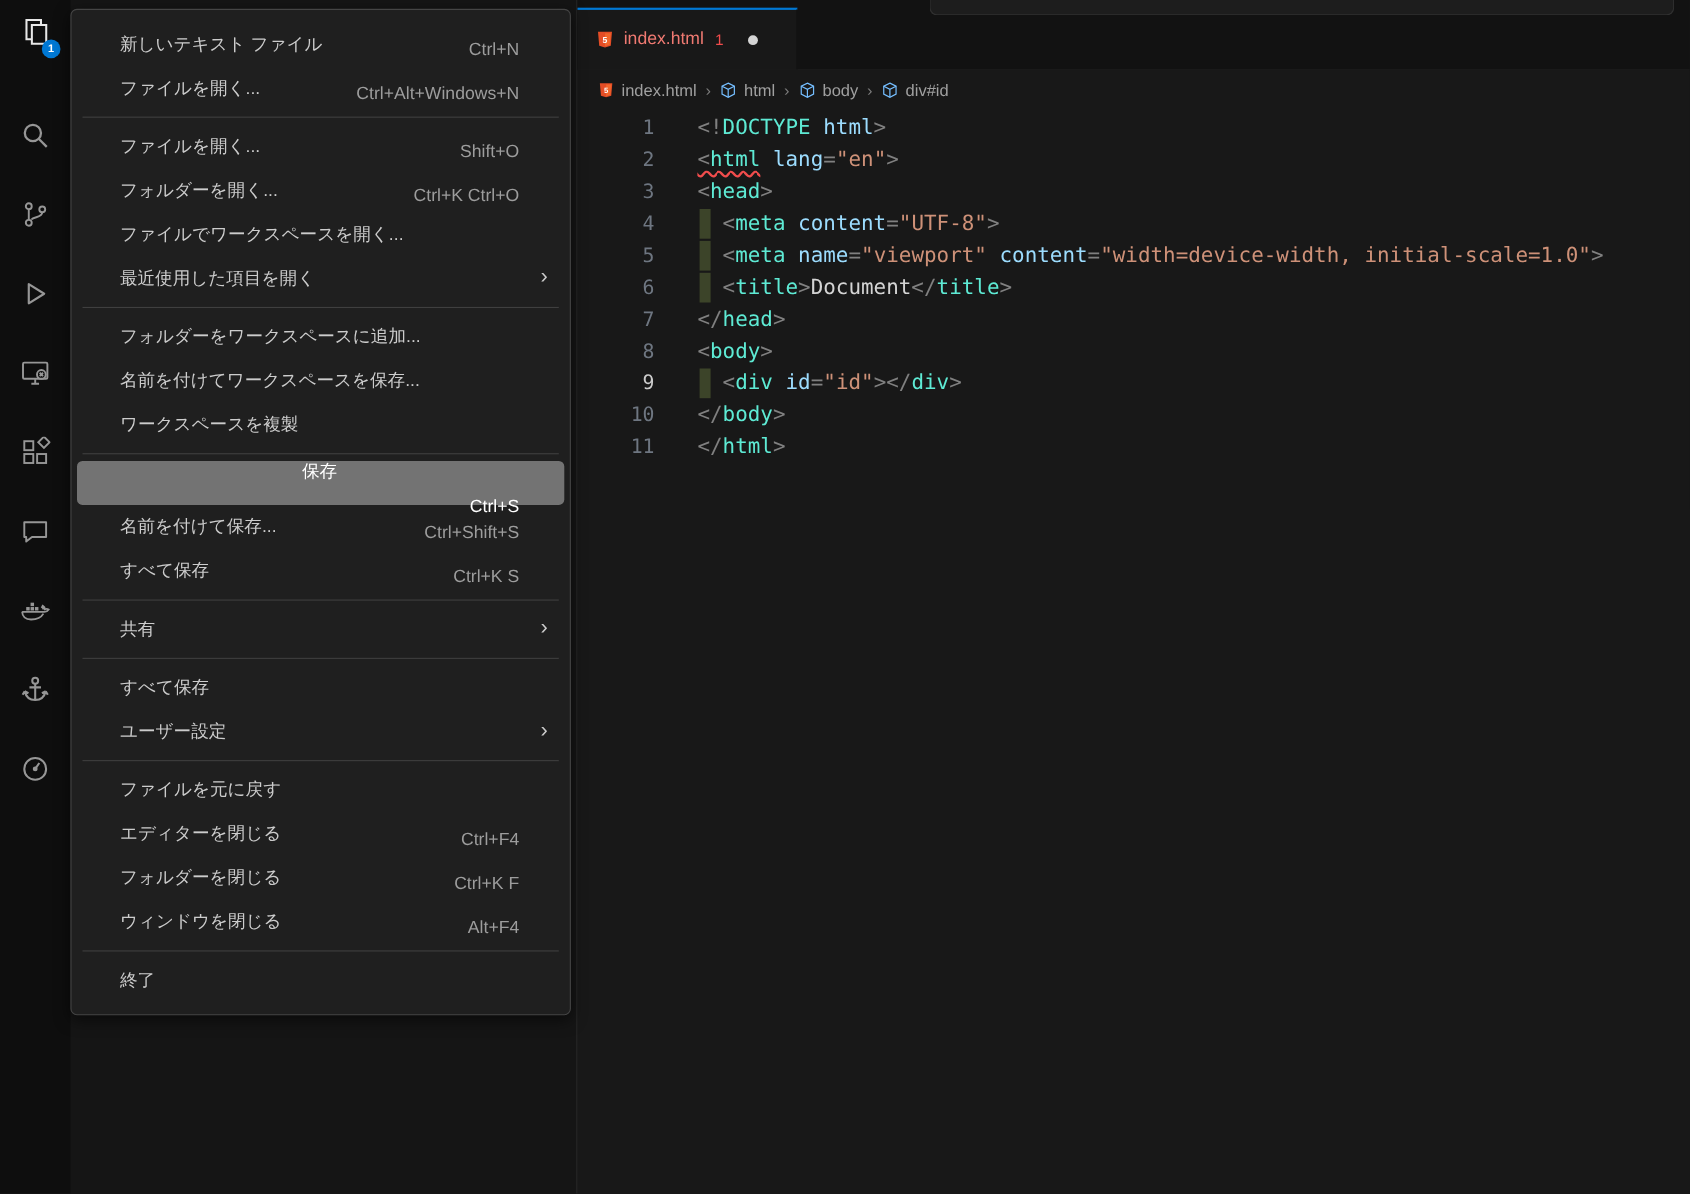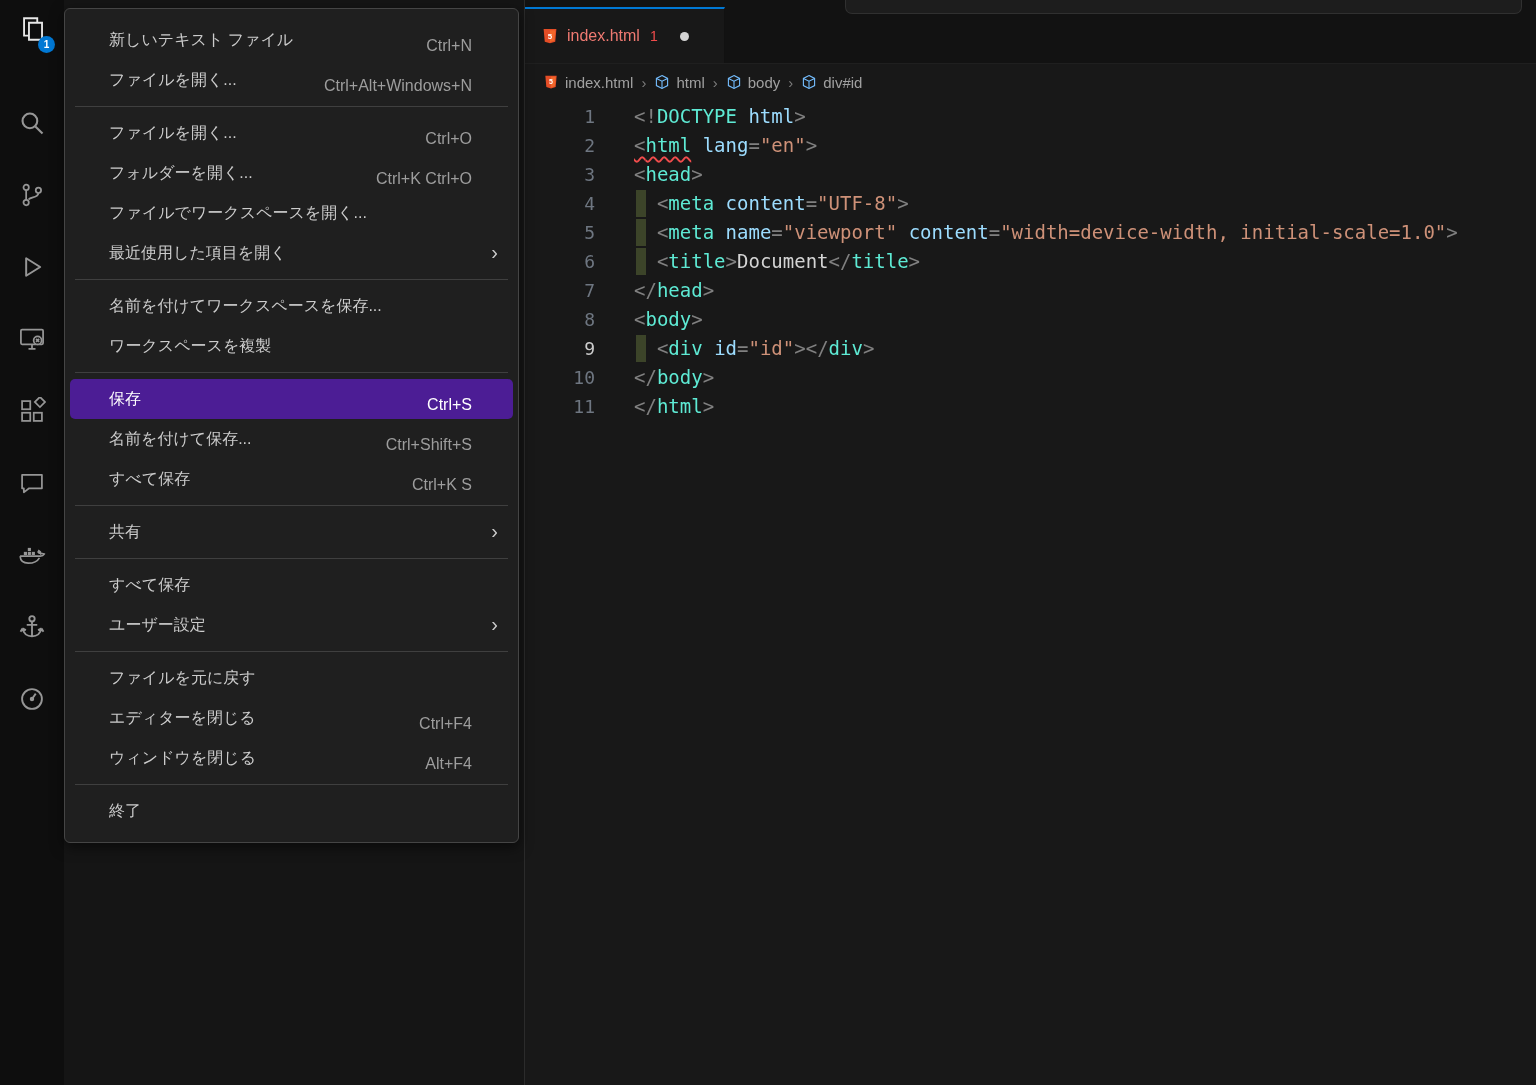--- a/index.html
+++ b/index.html
@@ -97,21 +97,21 @@
     background:#1f1f1f; border:1px solid #454545; border-radius:6px;
     box-shadow:0 4px 14px rgba(0,0,0,0.55);
     padding:11px 0; font-size:16px;
   }
   .mi {
     height:40px; margin:0 5px; padding:0 41px 0 39px; border-radius:5px;
     display:flex; align-items:center; position:relative; cursor:pointer;
     color:#cccccc;
   }
   .mi .shortcut { margin-left:auto; color:#9d9d9d;margin-top:12px; }
-  .mi.selected { background:#4c1d95; color:#ffffff; }
+  .mi.selected { background:#737373; color:#ffffff;flex-direction:column; }
   .mi.selected .shortcut { color:#ffffff; }
   .mi .chev {
     position:absolute; right:15px; top:50%; transform:translateY(-54%);
     font-size:20px; color:#cccccc;
   }
   .menu-sep { height:1px; background:#3f3f3f; margin:6px 10px; }
 </style>
 </head>
 <body>
 
@@ -302,34 +302,37 @@
       <span>新しいテキスト ファイル</span>
       <span class="shortcut">Ctrl+N</span>
     </div>
     <div class="mi">
       <span>ファイルを開く...</span>
       <span class="shortcut">Ctrl+Alt+Windows+N</span>
     </div>
     <div class="menu-sep"></div>
     <div class="mi">
       <span>ファイルを開く...</span>
-      <span class="shortcut">Ctrl+O</span>
+      <span class="shortcut">Shift+O</span>
     </div>
     <div class="mi">
       <span>フォルダーを開く...</span>
       <span class="shortcut">Ctrl+K Ctrl+O</span>
     </div>
     <div class="mi">
       <span>ファイルでワークスペースを開く...</span>
     </div>
     <div class="mi">
       <span>最近使用した項目を開く</span>
       <span class="chev">›</span>
     </div>
     <div class="menu-sep"></div>
+    <div class="mi">
+      <span>フォルダーをワークスペースに追加...</span>
+    </div>
     <div class="mi">
       <span>名前を付けてワークスペースを保存...</span>
     </div>
     <div class="mi">
       <span>ワークスペースを複製</span>
     </div>
     <div class="menu-sep"></div>
     <div class="mi selected">
       <span>保存</span>
       <span class="shortcut">Ctrl+S</span>
@@ -357,20 +360,24 @@
     </div>
     <div class="menu-sep"></div>
     <div class="mi">
       <span>ファイルを元に戻す</span>
     </div>
     <div class="mi">
       <span>エディターを閉じる</span>
       <span class="shortcut">Ctrl+F4</span>
     </div>
     <div class="mi">
+      <span>フォルダーを閉じる</span>
+      <span class="shortcut">Ctrl+K F</span>
+    </div>
+    <div class="mi">
       <span>ウィンドウを閉じる</span>
       <span class="shortcut">Alt+F4</span>
     </div>
     <div class="menu-sep"></div>
     <div class="mi">
       <span>終了</span>
     </div>
   </div>
 
 </body></html>

